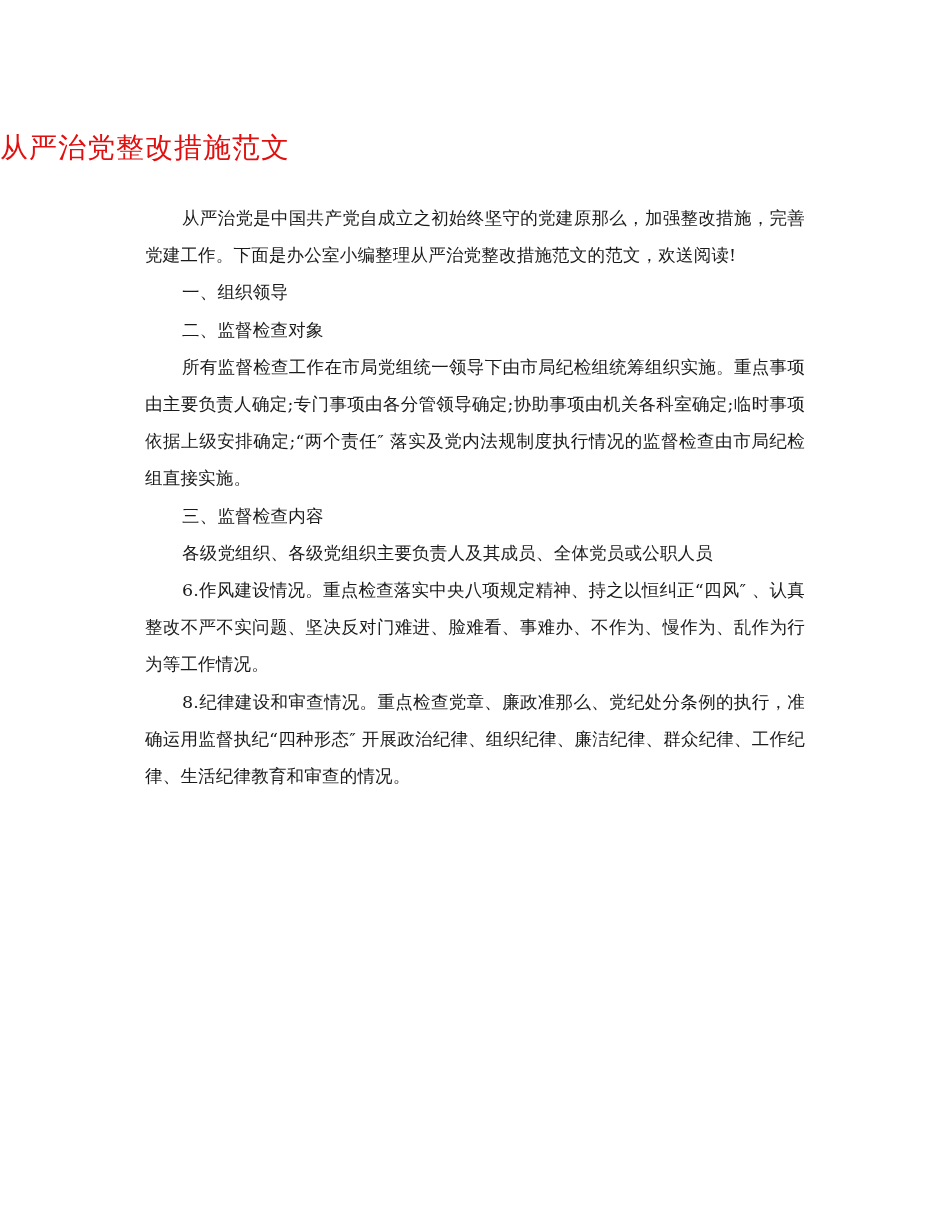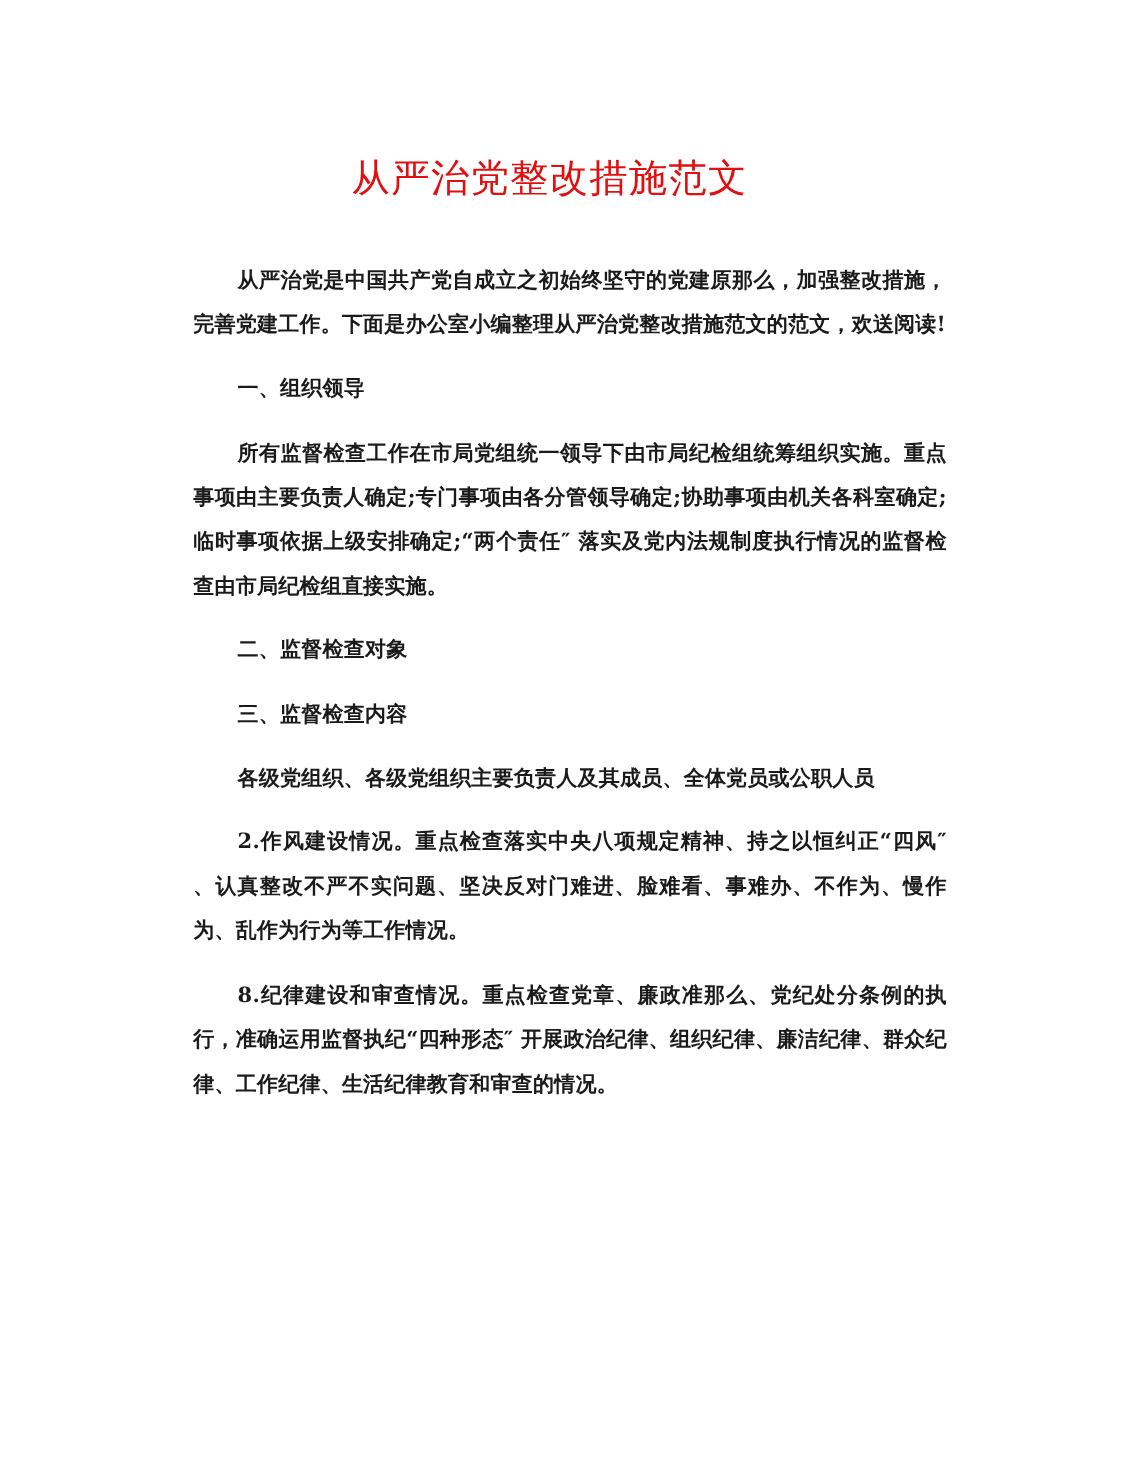--- a/index.html
+++ b/index.html
@@ -19,60 +19,59 @@
       position: absolute;
       left: 0; top: 0;
       width: 950px; height: 1230px;
       background: #ffffff;
     }
     .title {
       position: absolute;
       top: 128px;
       left: 0;
       width: 916px;
-      text-align: center;
-      font-size: 32px;
+      text-align: left;
+      font-size: 28px;
       line-height: 40px;
       color: #e01010;
       letter-spacing: 1px;
       margin: 0;
       font-weight: normal;
     }
     .body {
       position: absolute;
       top: 200px;
       left: 145px;
       width: 660px;
     }
     .p {
-      margin: 16px;
+      margin: 0;
       font-size: 17.5px;
       line-height: 37.2px;
       text-align: justify;
       word-break: break-all;
       letter-spacing: 0.2px;
-      font-weight: bold;
     }
     .indent { text-indent: 37px; }
     .noindent { text-indent: 0; }
     .gap { display: inline-block; width: 38px; }
   </style>
 </head>
 <body>
 
 <div class="page">
   <h1 class="title">从严治党整改措施范文</h1>
 
   <div class="body">
     <p class="p indent">从严治党是中国共产党自成立之初始终坚守的党建原那么，加强整改措施，完善党建工作。下面是办公室小编整理从严治党整改措施范文的范文，欢送阅读!</p>
 
 
     <p class="p indent">一、组织领导</p>
+    <p class="p indent">二、监督检查对象</p>
+
     <p class="p indent">所有监督检查工作在市局党组统一领导下由市局纪检组统筹组织实施。重点事项由主要负责人确定;专门事项由各分管领导确定;协助事项由机关各科室确定;临时事项依据上级安排确定;“两个责任″ 落实及党内法规制度执行情况的监督检查由市局纪检组直接实施。</p>
-
-    <p class="p indent">二、监督检查对象</p>
     <p class="p indent">三、监督检查内容</p>
 
     <p class="p indent">各级党组织、各级党组织主要负责人及其成员、全体党员或公职人员</p>
-    <p class="p indent">2.作风建设情况。重点检查落实中央八项规定精神、持之以恒纠正“四风″ 、认真整改不严不实问题、坚决反对门难进、脸难看、事难办、不作为、慢作为、乱作为行为等工作情况。</p>
+    <p class="p indent">6.作风建设情况。重点检查落实中央八项规定精神、持之以恒纠正“四风″ 、认真整改不严不实问题、坚决反对门难进、脸难看、事难办、不作为、慢作为、乱作为行为等工作情况。</p>
     <p class="p indent">8.纪律建设和审查情况。重点检查党章、廉政准那么、党纪处分条例的执行，准确运用监督执纪“四种形态″ 开展政治纪律、组织纪律、廉洁纪律、群众纪律、工作纪律、生活纪律教育和审查的情况。</p>
   </div>
 </div>
 
 </body></html>

